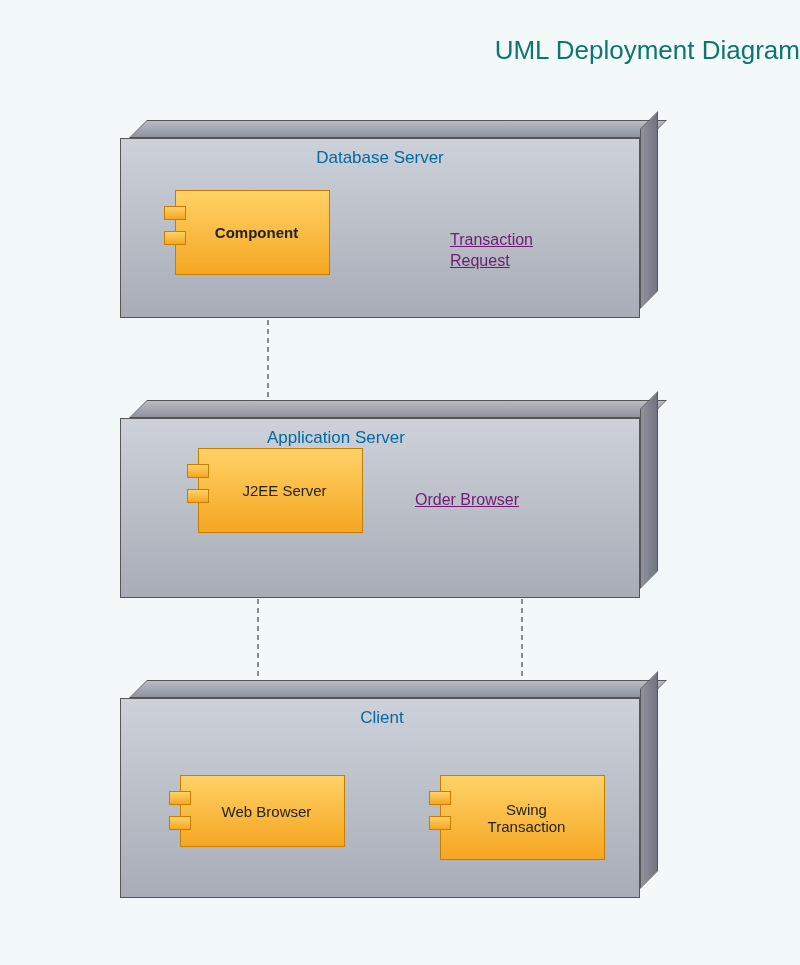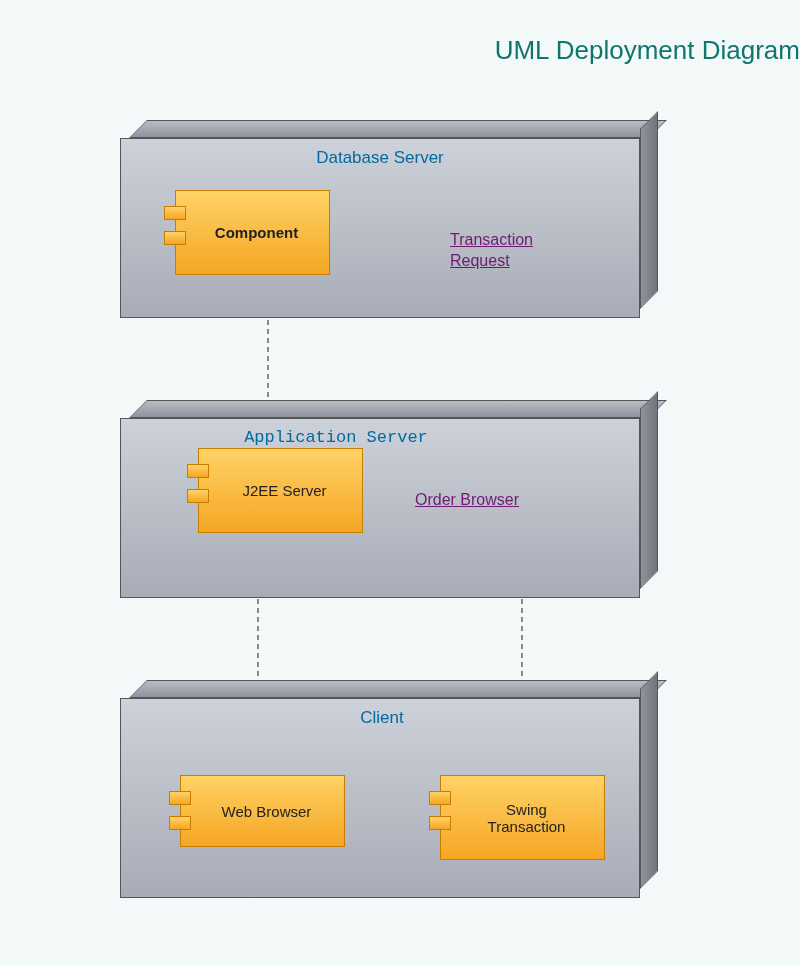--- a/index.html
+++ b/index.html
@@ -134,21 +134,21 @@
       <div class="component-label">Component</div>
     </div>
     <div class="interface-label" style="left:330px; top:110px; width:120px; white-space:pre-line;">Transaction
 Request</div>
   </div>
 
   <div class="node-3d" style="left:120px; top:400px;">
     <div class="node-top" style="width:520px; top:0;"></div>
     <div class="node-side" style="height:180px; left:520px;"></div>
     <div class="node-front" style="width:520px; height:180px;"></div>
-    <div class="node-label" style="left:0; top:28px; width:432px;font-family:Liberation Mono, monospace;">Application Server</div>
+    <div class="node-label" style="left:0; top:28px; width:432px;">Application Server</div>
 
     <div class="component" style="left:78px; top:48px; width:165px; height:85px;">
       <div class="component-tab" style="top:15px;"></div>
       <div class="component-tab" style="top:40px;"></div>
       <div class="component-label">J2EE Server</div>
     </div>
     <div class="interface-label" style="left:295px; top:90px; width:150px;">Order Browser</div>
   </div>
 
   <div class="node-3d" style="left:120px; top:680px;">

